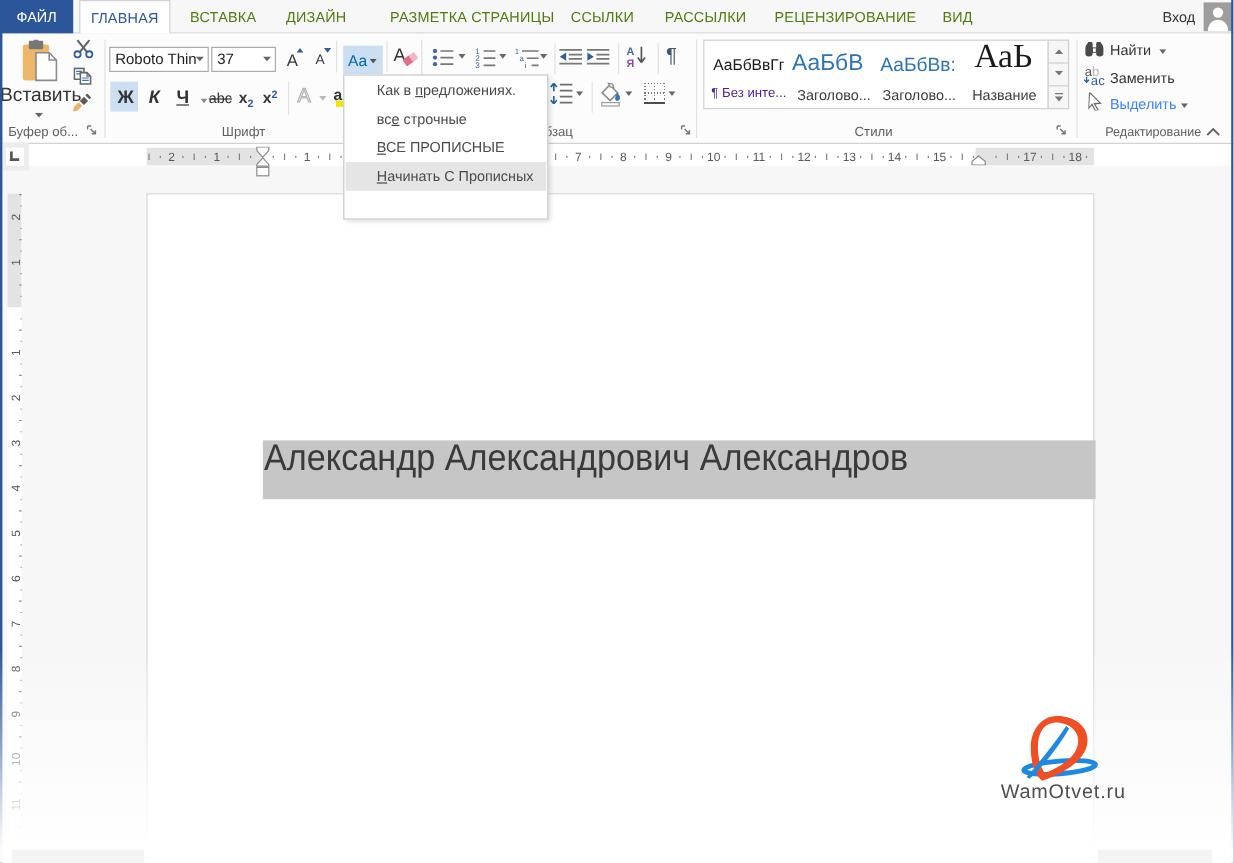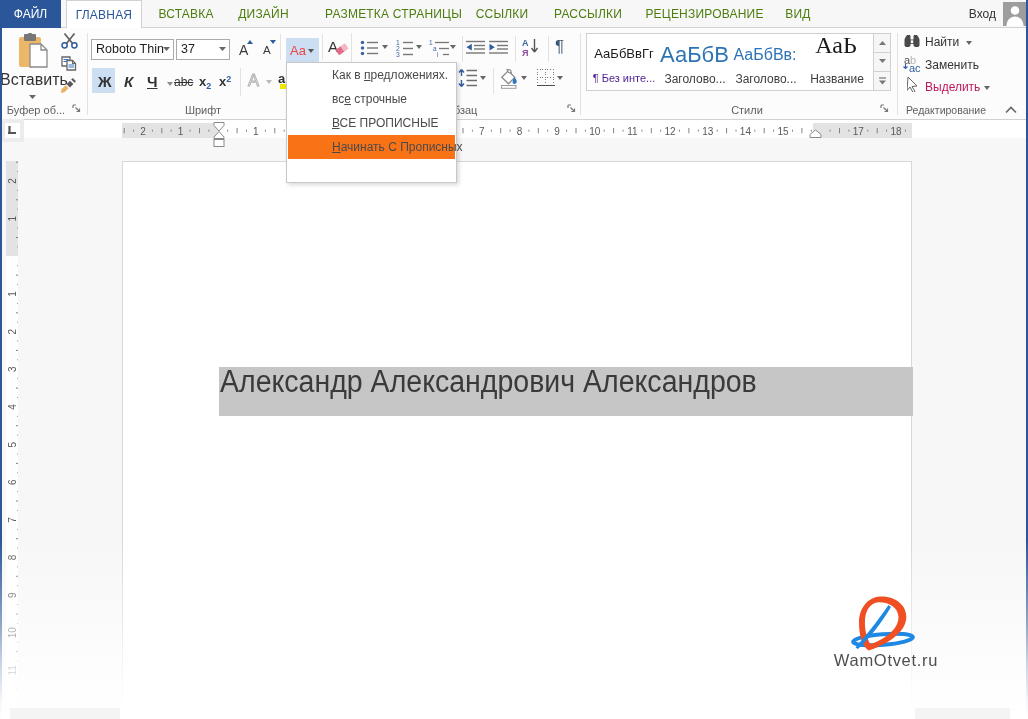--- a/index.html
+++ b/index.html
@@ -24,22 +24,22 @@
 #lboxin{position:absolute;left:3px;top:4px;width:15px;height:15px;background:#fff;}
 #hruler{position:absolute;left:122px;top:123px;width:790px;height:15px;background:#fff;}
 #vruler{position:absolute;left:6px;top:161px;width:12px;height:540px;background:#fff;}
 
 #docbg{position:absolute;left:0;top:138px;width:1028px;height:581px;background:#f7f7f7;}
 #page{position:absolute;left:122px;top:161px;width:790px;height:558px;background:#fff;border:1px solid #d8d8d8;border-bottom:none;box-sizing:border-box;}
 #selection{position:absolute;left:96px;top:205px;width:694px;height:49px;background:#c6c6c6;}
 #doctext{position:absolute;left:97px;top:202px;font-size:31px;color:#3a3a3a;white-space:nowrap;transform-origin:0 0;transform:scaleX(0.92);}
 
 #menu{z-index:100;position:absolute;left:286px;top:62px;width:171px;height:121px;background:#fff;border:1px solid #c8c8c8;box-sizing:border-box;box-shadow:2px 2px 4px rgba(0,0,0,0.15);}
-.mitem{position:absolute;left:1px;width:167px;height:24px;line-height:24px;font-size:12px;color:#4a4a4a;padding-left:44px;box-sizing:border-box;white-space:nowrap;}
-.mhl{background:#f97316;}
+.mitem{position:absolute;left:1px;width:167px;height:24px;line-height:24px;font-size:12px;color:#4a4a4a;padding-left:26px;box-sizing:border-box;white-space:nowrap;}
+.mhl{background:#e5e5e5;}
 .u{text-decoration:underline;}
 
 #logo{position:absolute;left:830px;top:592px;width:120px;height:85px;z-index:60;}
 #logotext{z-index:60;position:absolute;left:833px;top:651px;width:106px;text-align:center;font-size:16.5px;color:#4f4f4f;letter-spacing:0.7px;}
 
 #fade{z-index:50;position:absolute;left:0;top:540px;width:1028px;height:179px;background:linear-gradient(to bottom,rgba(255,255,255,0) 0%,rgba(255,255,255,0.45) 45%,rgba(255,255,255,0.72) 67%,rgba(255,255,255,0.95) 90%,rgba(255,255,255,1) 100%);pointer-events:none;}
 .btnhl{background:#cbdef2;}
 </style>
 </head>
 <body>
@@ -125,21 +125,21 @@
       <svg class="abs" style="left:247px;top:12px;" width="6" height="4">
           <path d="M3 0 l3 4 h-6 z" fill="#2f5d9e"></path>
         </svg>
       <div class="abs" style="left:263px;top:16px;font-size:11.5px;color:#3a3a3a;">А</div>
       <svg class="abs" style="left:270px;top:12px;" width="6" height="4">
           <path d="M0 0 h6 l-3 4 z" fill="#2f5d9e"></path>
         </svg>
       <div class="vsep" style="left:280px;top:6px;height:26px;"></div>
       <div class="vsep" style="left:322px;top:6px;height:26px;"></div>
       <div class="abs btnhl" style="left:286px;top:10px;width:33px;height:24px;"></div>
-      <div class="abs" style="left:290px;top:15px;font-size:13px;color:#ef4444;">Aa</div>
+      <div class="abs" style="left:290px;top:15px;font-size:13px;color:#0369a1;">Aa</div>
       <svg class="abs" style="left:308px;top:21px;" width="6" height="4">
           <path d="M0 0 h6 l-3 4 z" fill="#555"></path>
         </svg>
       <div class="abs" style="left:328px;top:10px;font-size:15px;color:#333;">А</div>
       <svg class="abs" style="left:334px;top:14px;" width="16" height="14" viewBox="0 0 16 14">
           <g transform="rotate(-35 8 7)">
             <rect x="2" y="4" width="7" height="6.5" rx="1" fill="#e06c8a"></rect>
             <rect x="8.2" y="4" width="5.5" height="6.5" rx="1" fill="#f2b6c4"></rect>
           </g>
         </svg>
@@ -274,40 +274,40 @@
         </svg>
       <div class="glabel" style="left:407px;width:110px;">Абзац</div>
       <svg class="abs" style="left:567px;top:76px;" width="10" height="10" viewBox="0 0 10 10">
         <path d="M1 1 v3 M1 1 h3 M3.5 3.5 l4 4 M7.5 4.5 v3 h-3" stroke="#777" stroke-width="1.2" fill="none"></path>
       </svg>
     </div>
     <div id="g-styles">
       <div class="abs" style="left:586px;top:5px;width:288px;height:58px;background:#fff;border:1px solid #d0d0d0;box-sizing:border-box;"></div>
       <div class="abs" style="left:590px;top:18px;width:68px;text-align:center;font-size:13px;color:#1a1a1a;">АаБбВвГг</div>
       <div class="abs" style="left:588px;top:44px;width:72px;text-align:center;font-size:11px;color:#4c1d95;">¶ Без инте...</div>
-      <div class="abs" style="left:660px;top:14px;width:66px;font-size:22px;color:#2e74b5;">АаБбВ</div>
+      <div class="abs" style="left:660px;top:14px;width:66px;font-size:19px;color:#2e74b5;">АаБбВ</div>
       <div class="abs" style="left:660px;top:44px;width:70px;text-align:center;font-size:12px;color:#3d3d3d;">Заголово...</div>
       <div class="abs" style="left:731px;top:18px;width:68px;text-align:center;font-size:16px;color:#2e74b5;">АаБбВв:</div>
       <div class="abs" style="left:731px;top:44px;width:70px;text-align:center;font-size:12px;color:#3d3d3d;">Заголово...</div>
-      <div class="abs" style="left:802px;top:4px;width:68px;text-align:center;font-size:24px;color:#1a1a1a;font-family:'Liberation Serif',serif;">АаЬ</div>
+      <div class="abs" style="left:802px;top:4px;width:68px;text-align:center;font-size:28px;color:#1a1a1a;font-family:'Liberation Serif',serif;">АаЬ</div>
       <div class="abs" style="left:802px;top:44px;width:70px;text-align:center;font-size:12px;color:#3d3d3d;">Название</div>
       <div class="abs" style="left:873px;top:5px;width:18px;height:58px;background:#f6f6f6;border:1px solid #d0d0d0;box-sizing:border-box;"></div>
       <svg class="abs" style="left:879px;top:13px;" width="7" height="4">
           <path d="M3.5 0 l3.5 4 h-7 z" fill="#777"></path>
         </svg>
       <div class="abs" style="left:873px;top:24px;width:18px;height:1px;background:#d0d0d0;"></div>
       <svg class="abs" style="left:879px;top:31px;" width="7" height="4">
           <path d="M0 0 h7 l-3.5 4 z" fill="#777"></path>
         </svg>
       <div class="abs" style="left:873px;top:43px;width:18px;height:1px;background:#d0d0d0;"></div>
       <svg class="abs" style="left:879px;top:49px;" width="7" height="8" viewBox="0 0 7 8">
           <line x1="0" y1="1" x2="7" y2="1" stroke="#777" stroke-width="1.2"></line>
           <path d="M0 3.5 h7 l-3.5 4 z" fill="#777"></path>
         </svg>
-      <div class="glabel" style="left:692px;width:110px;">Стили</div>
+      <div class="glabel" style="left:673px;width:110px;">Стили</div>
       <svg class="abs" style="left:880px;top:76px;" width="10" height="10" viewBox="0 0 10 10">
         <path d="M1 1 v3 M1 1 h3 M3.5 3.5 l4 4 M7.5 4.5 v3 h-3" stroke="#777" stroke-width="1.2" fill="none"></path>
       </svg>
     </div>
     <div id="g-edit">
       <svg class="abs" style="left:904px;top:6px;" width="16" height="15" viewBox="0 0 16 15">
         <g fill="#4a4a4a">
           <path d="M0.5 6 q0 -2 1.5 -3.5 l1 -1.5 h3 l0.7 2 h-0.2 v8 q0 2 -3 2 t-3 -2 z"></path>
           <path d="M15.5 6 q0 -2 -1.5 -3.5 l-1 -1.5 h-3 l-0.7 2 h0.2 v8 q0 2 3 2 t3 -2 z"></path>
           <rect x="6" y="5.5" width="4" height="4.5"></rect>
@@ -323,25 +323,25 @@
           <span style="position:absolute;left:7px;top:0px;color:#b5b5b5;">b</span>
         <span style="position:absolute;left:6px;top:8px;color:#2f5d9e;">ac</span>
         <svg style="position:absolute;left:0px;top:10px;" width="6" height="7" viewBox="0 0 6 7">
             <path d="M2.5 0 v4 M0.5 2.5 l2 2 2-2" stroke="#2f5d9e" stroke-width="1.1" fill="none"></path>
           </svg>
       </div>
       <div class="abs" style="left:925px;top:30px;font-size:12px;color:#333;">Заменить</div>
       <svg class="abs" style="left:907px;top:49px;" width="12" height="15" viewBox="0 0 12 15">
         <path d="M1 0 l9 9 -5 0.5 3 5 -2 1 -3 -5.5 -3 3.5 z" fill="#fff" stroke="#666" stroke-width="1"></path>
       </svg>
-      <div class="abs" style="left:925px;top:52px;font-size:12px;color:#be185d;">Выделить</div>
+      <div class="abs" style="left:925px;top:52px;font-size:12px;color:#3b82f6;">Выделить</div>
       <svg class="abs" style="left:984px;top:58px;" width="7" height="5">
           <path d="M0 0 h6 l-3 4 z" fill="#666"></path>
         </svg>
-      <div class="glabel" style="left:891px;width:110px;font-size:10.5px;">Редактирование</div>
+      <div class="glabel" style="left:891px;width:110px;font-size:10.5px;text-align:right;">Редактирование</div>
       <svg class="abs" style="left:1005px;top:78px;" width="12" height="8" viewBox="0 0 12 8">
           <path d="M1 6.5 l5 -5 5 5" stroke="#666" stroke-width="1.6" fill="none"></path>
         </svg>
     </div>
   </div>
   <div id="lbox">
       <div id="lboxin"></div>
       <svg class="abs" style="left:6px;top:7px;" width="9" height="9" viewBox="0 0 9 9">
         <path d="M1.5 0 v7.5 M0 7 h8" stroke="#555" stroke-width="2.2" fill="none"></path>
       </svg>

